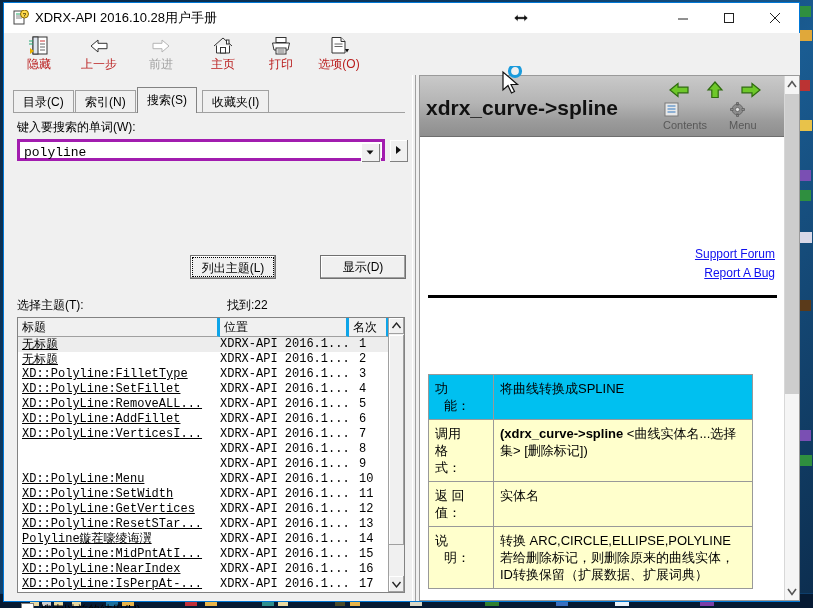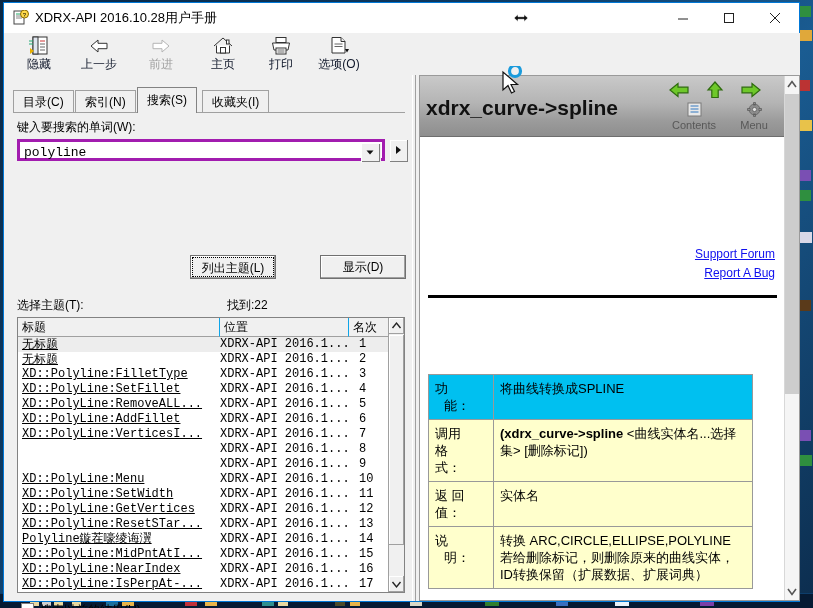--- a/index.html
+++ b/index.html
@@ -27,21 +27,21 @@
   .wbtn{position:absolute;top:0;width:46px;height:29px;cursor:default;}
   .wbtn svg{position:absolute;left:50%;top:50%;transform:translate(-50%,-50%);}
   #btn-min{right:93px;} #btn-max{right:47px;} #btn-close{right:1px;}
   #resize-cursor{position:absolute;right:270px;top:7px;width:16px;height:16px;}
 
   
   #toolbar{position:absolute;left:1px;top:30px;width:795px;height:42px;
     background:#f0f0f0;border-bottom:1px solid #d4d0c8;}
   .tbtn{position:absolute;top:1px;width:56px;height:40px;text-align:center;cursor:default;}
   .tbtn .ic{height:22px;margin-top:1px;position:relative;}
-  .tbtn .lb{font-size:12px;color:#0f172a;line-height:14px;}
+  .tbtn .lb{font-size:12px;color:#b91c1c;line-height:14px;}
   .tbtn.disabled .lb{color:#a0a0a0;}
 
   
   #leftpane{position:absolute;left:1px;top:72px;width:404px;height:526px;
     background:#f0f0f0;}
   #tabstrip{position:absolute;left:8px;top:12px;width:392px;height:26px;}
   .tab{position:absolute;top:3px;height:22px;padding:0 9px;line-height:22px;
     background:#f0f0f0;border:1px solid #a0a0a0;border-bottom:none;
     font-size:12px;color:#000;cursor:default;box-sizing:border-box;}
   .tab.sel{top:0;height:26px;line-height:25px;background:#f0f0f0;
@@ -67,21 +67,21 @@
   #btn-list .inner{position:absolute;inset:1px;border:1px dotted #000;line-height:20px;}
   #btn-show{left:315px;top:180px;width:86px;}
 
   #lbl-topic{position:absolute;left:12px;top:222px;font-size:12px;color:#000;}
   #lbl-found{position:absolute;left:222px;top:222px;font-size:12px;color:#000;}
 
   #listbox{position:absolute;left:12px;top:242px;width:388px;height:276px;
     background:#fff;border:1px solid #828282;box-sizing:border-box;overflow:hidden;}
   #listhead{position:absolute;left:0;top:0;width:100%;height:19px;background:#f0f0f0;}
   .hcell{position:absolute;top:0;height:19px;line-height:18px;background:#f0f0f0;
-    border-right:1px solid #0ea5e9;border-bottom:1px solid #a0a0a0;
+    border-right:3px solid #0ea5e9;border-bottom:1px solid #a0a0a0;
     font-size:12px;color:#000;padding-left:4px;box-sizing:border-box;cursor:default;}
   #hc0{left:0;width:202px;} #hc1{left:202px;width:129px;} #hc2{left:331px;width:40px;}
   #rows{position:absolute;left:0;top:19px;width:371px;}
   .row{height:15px;line-height:15px;font-family:"Liberation Mono","DejaVu Sans Mono",monospace;
     font-size:12px;color:#000;white-space:nowrap;position:relative;cursor:default;}
   .row.sel{background:#ededed;}
   .c-title{position:absolute;left:4px;text-decoration:underline;}
   .c-loc{position:absolute;left:202px;}
   .c-rank{position:absolute;left:341px;}
   .cn{font-family:"Liberation Sans","DejaVu Sans",sans-serif;}
@@ -108,21 +108,21 @@
     background:#fff;border:1px solid #9a9a9a;box-sizing:border-box;overflow:hidden;}
   #topichead{position:absolute;left:0;top:0;width:365px;height:60px;
     background:linear-gradient(to bottom,#c9c9c9 0%,#b4b4b4 45%,#9b9b9b 75%,#8e8e8e 100%);
     border-bottom:1px solid #6e6e6e;}
   #topictitle{position:absolute;left:6px;top:20px;font-size:21px;font-weight:bold;color:#111;
     white-space:nowrap;}
   #navarrows{position:absolute;right:8px;top:4px;width:110px;height:20px;}
   .narr{position:absolute;top:0;width:24px;height:20px;cursor:default;}
   #na-back{left:0;} #na-up{left:36px;} #na-fwd{left:72px;}
   #topicbtns{position:absolute;right:6px;top:26px;width:116px;height:32px;}
-  .tbico{position:absolute;top:0;text-align:center;cursor:default;}
+  .tbico{position:absolute;top:0;cursor:default;}
   #tb-contents{left:0;width:62px;} #tb-menu{left:66px;width:50px;}
   .tbico .glyph{height:17px;}
   .tbico .cap{font-size:11px;color:#585858;line-height:12px;}
 
   #topicbody{position:absolute;left:0;top:61px;width:365px;height:400px;background:#fff;}
   .tlink{position:absolute;right:10px;font-size:12px;color:#1010ee;
     text-decoration:underline;cursor:default;white-space:nowrap;}
   #link1{top:110px;} #link2{top:129px;}
   #hr{position:absolute;left:8px;top:158px;width:349px;height:3px;background:#000;}
 

